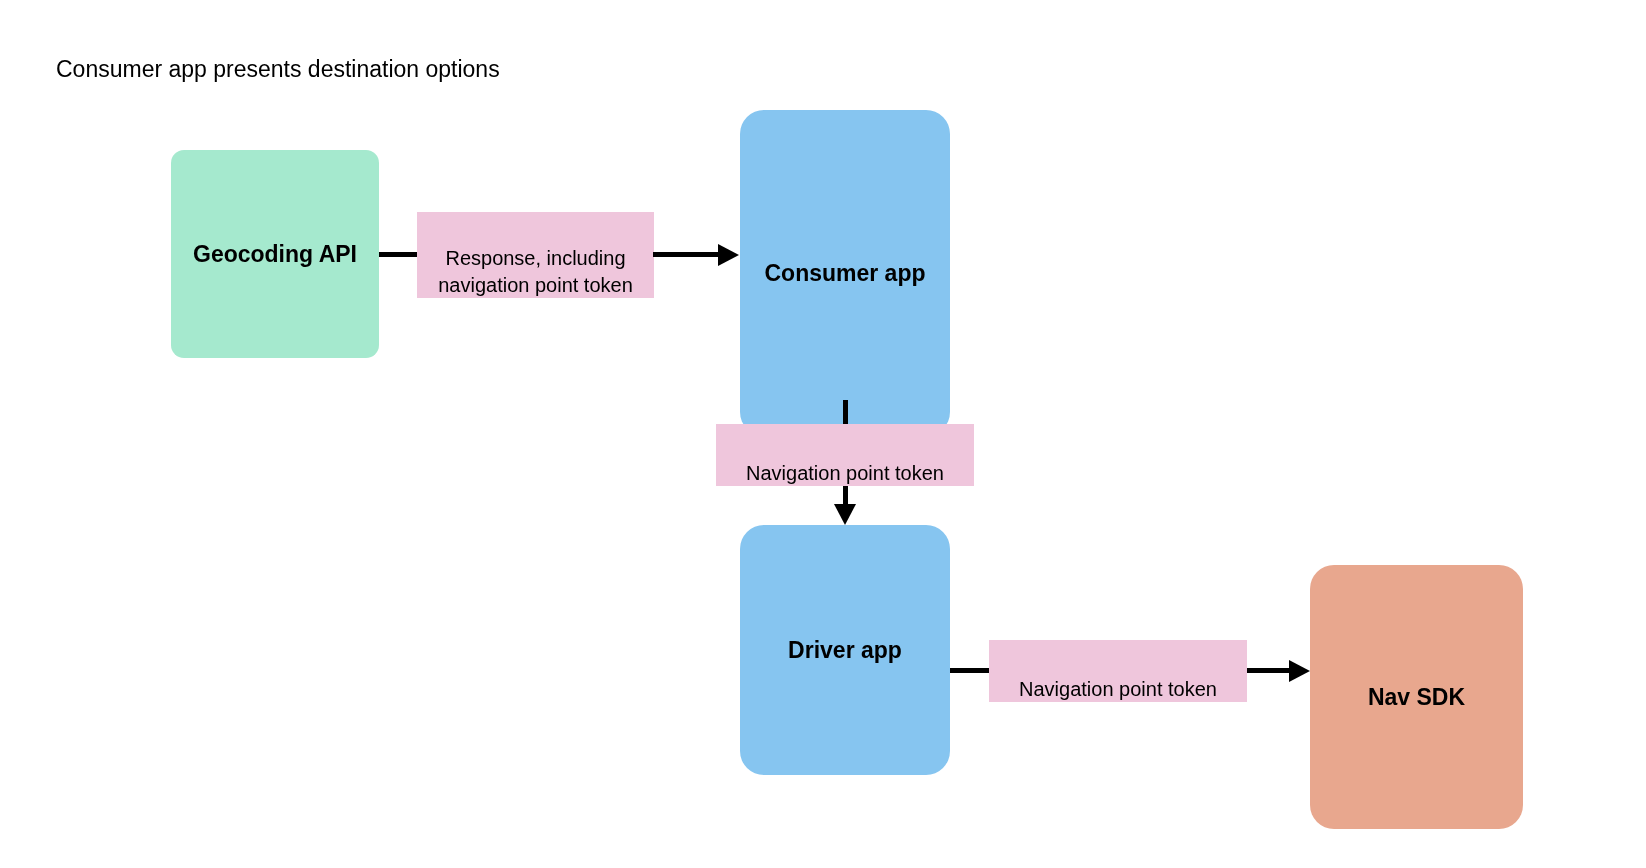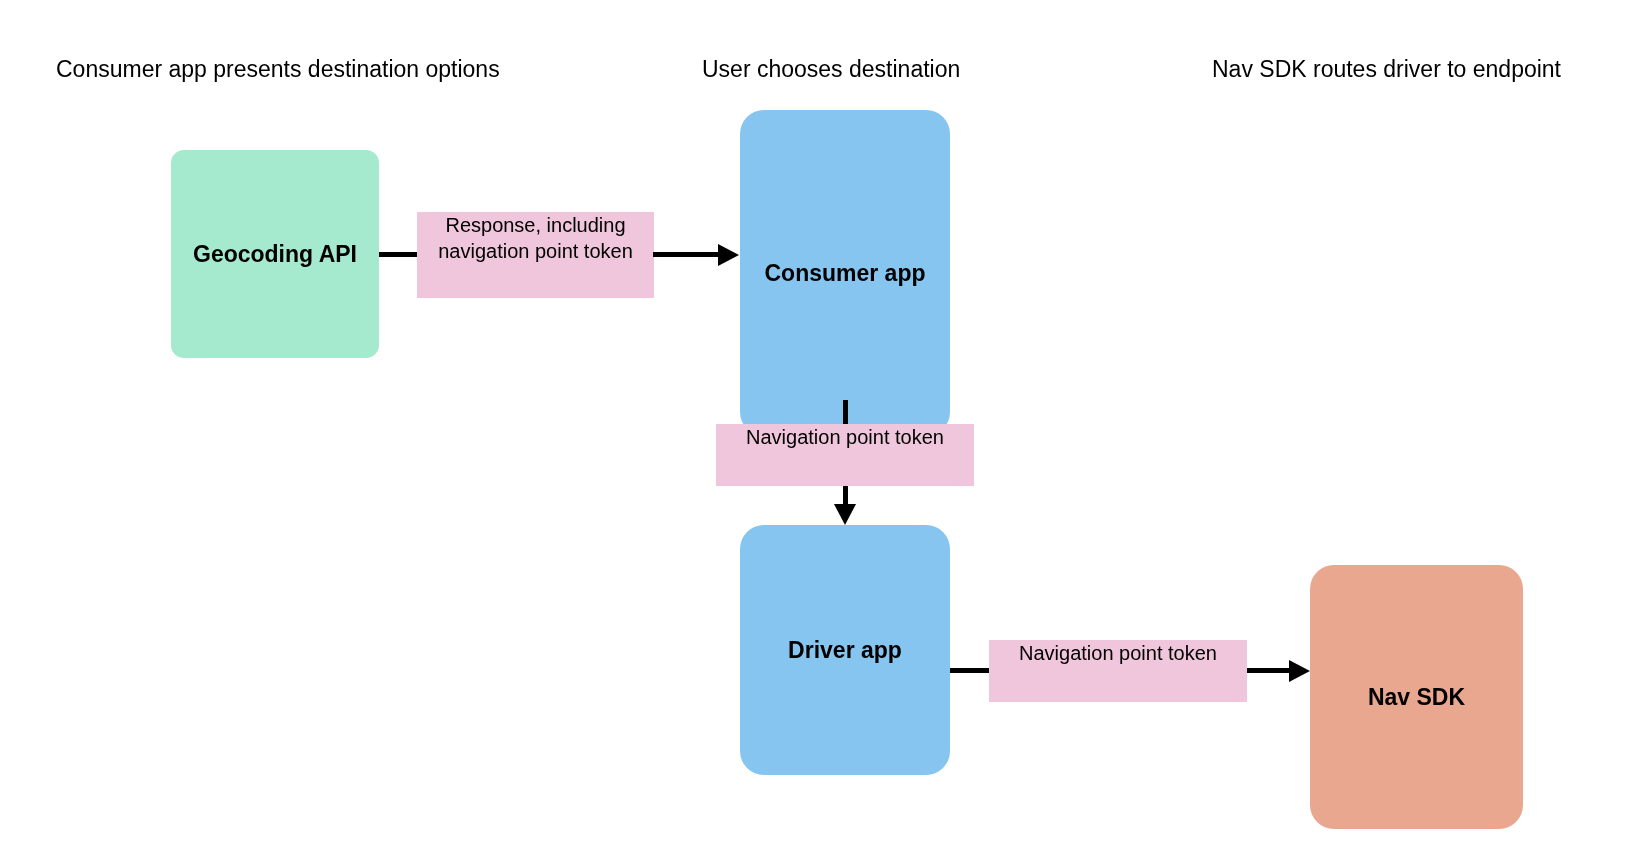--- a/index.html
+++ b/index.html
@@ -71,21 +71,21 @@
     left: 1310px; top: 565px;
     width: 213px; height: 264px;
     background: #e8a78e;
   }
 
   
   .edge-label {
     position: absolute;
     background: #efc6dc;
     display: flex;
-    align-items: flex-start;
+    align-items: flex-end;
     justify-content: center;
     box-sizing: border-box;
   }
   .edge-label-text {
     font-size: 20px;
     font-weight: 400;
     color: #000000;
     text-align: center;
     line-height: 1.32;
   }
@@ -148,22 +148,20 @@
   
   #conn-label-to-navsdk   { left: 1247px; top: 668px; width: 45px; }
   #arrow-to-navsdk        { left: 1289px; top: 660px; }
 </style>
 </head>
 <body>
 
 <div id="canvas">
 
   <div id="hdr-1" class="col-header">Consumer app presents destination options</div>
-  <div id="hdr-2" class="col-header">User chooses destination</div>
-  <div id="hdr-3" class="col-header">Nav SDK routes driver to endpoint</div>
 
   <div id="node-geocoding-api" class="node">
     <span class="node-label">Geocoding API</span>
   </div>
 
   <div id="node-consumer-app" class="node">
     <span class="node-label">Consumer app</span>
   </div>
 
   <div id="node-driver-app" class="node">

